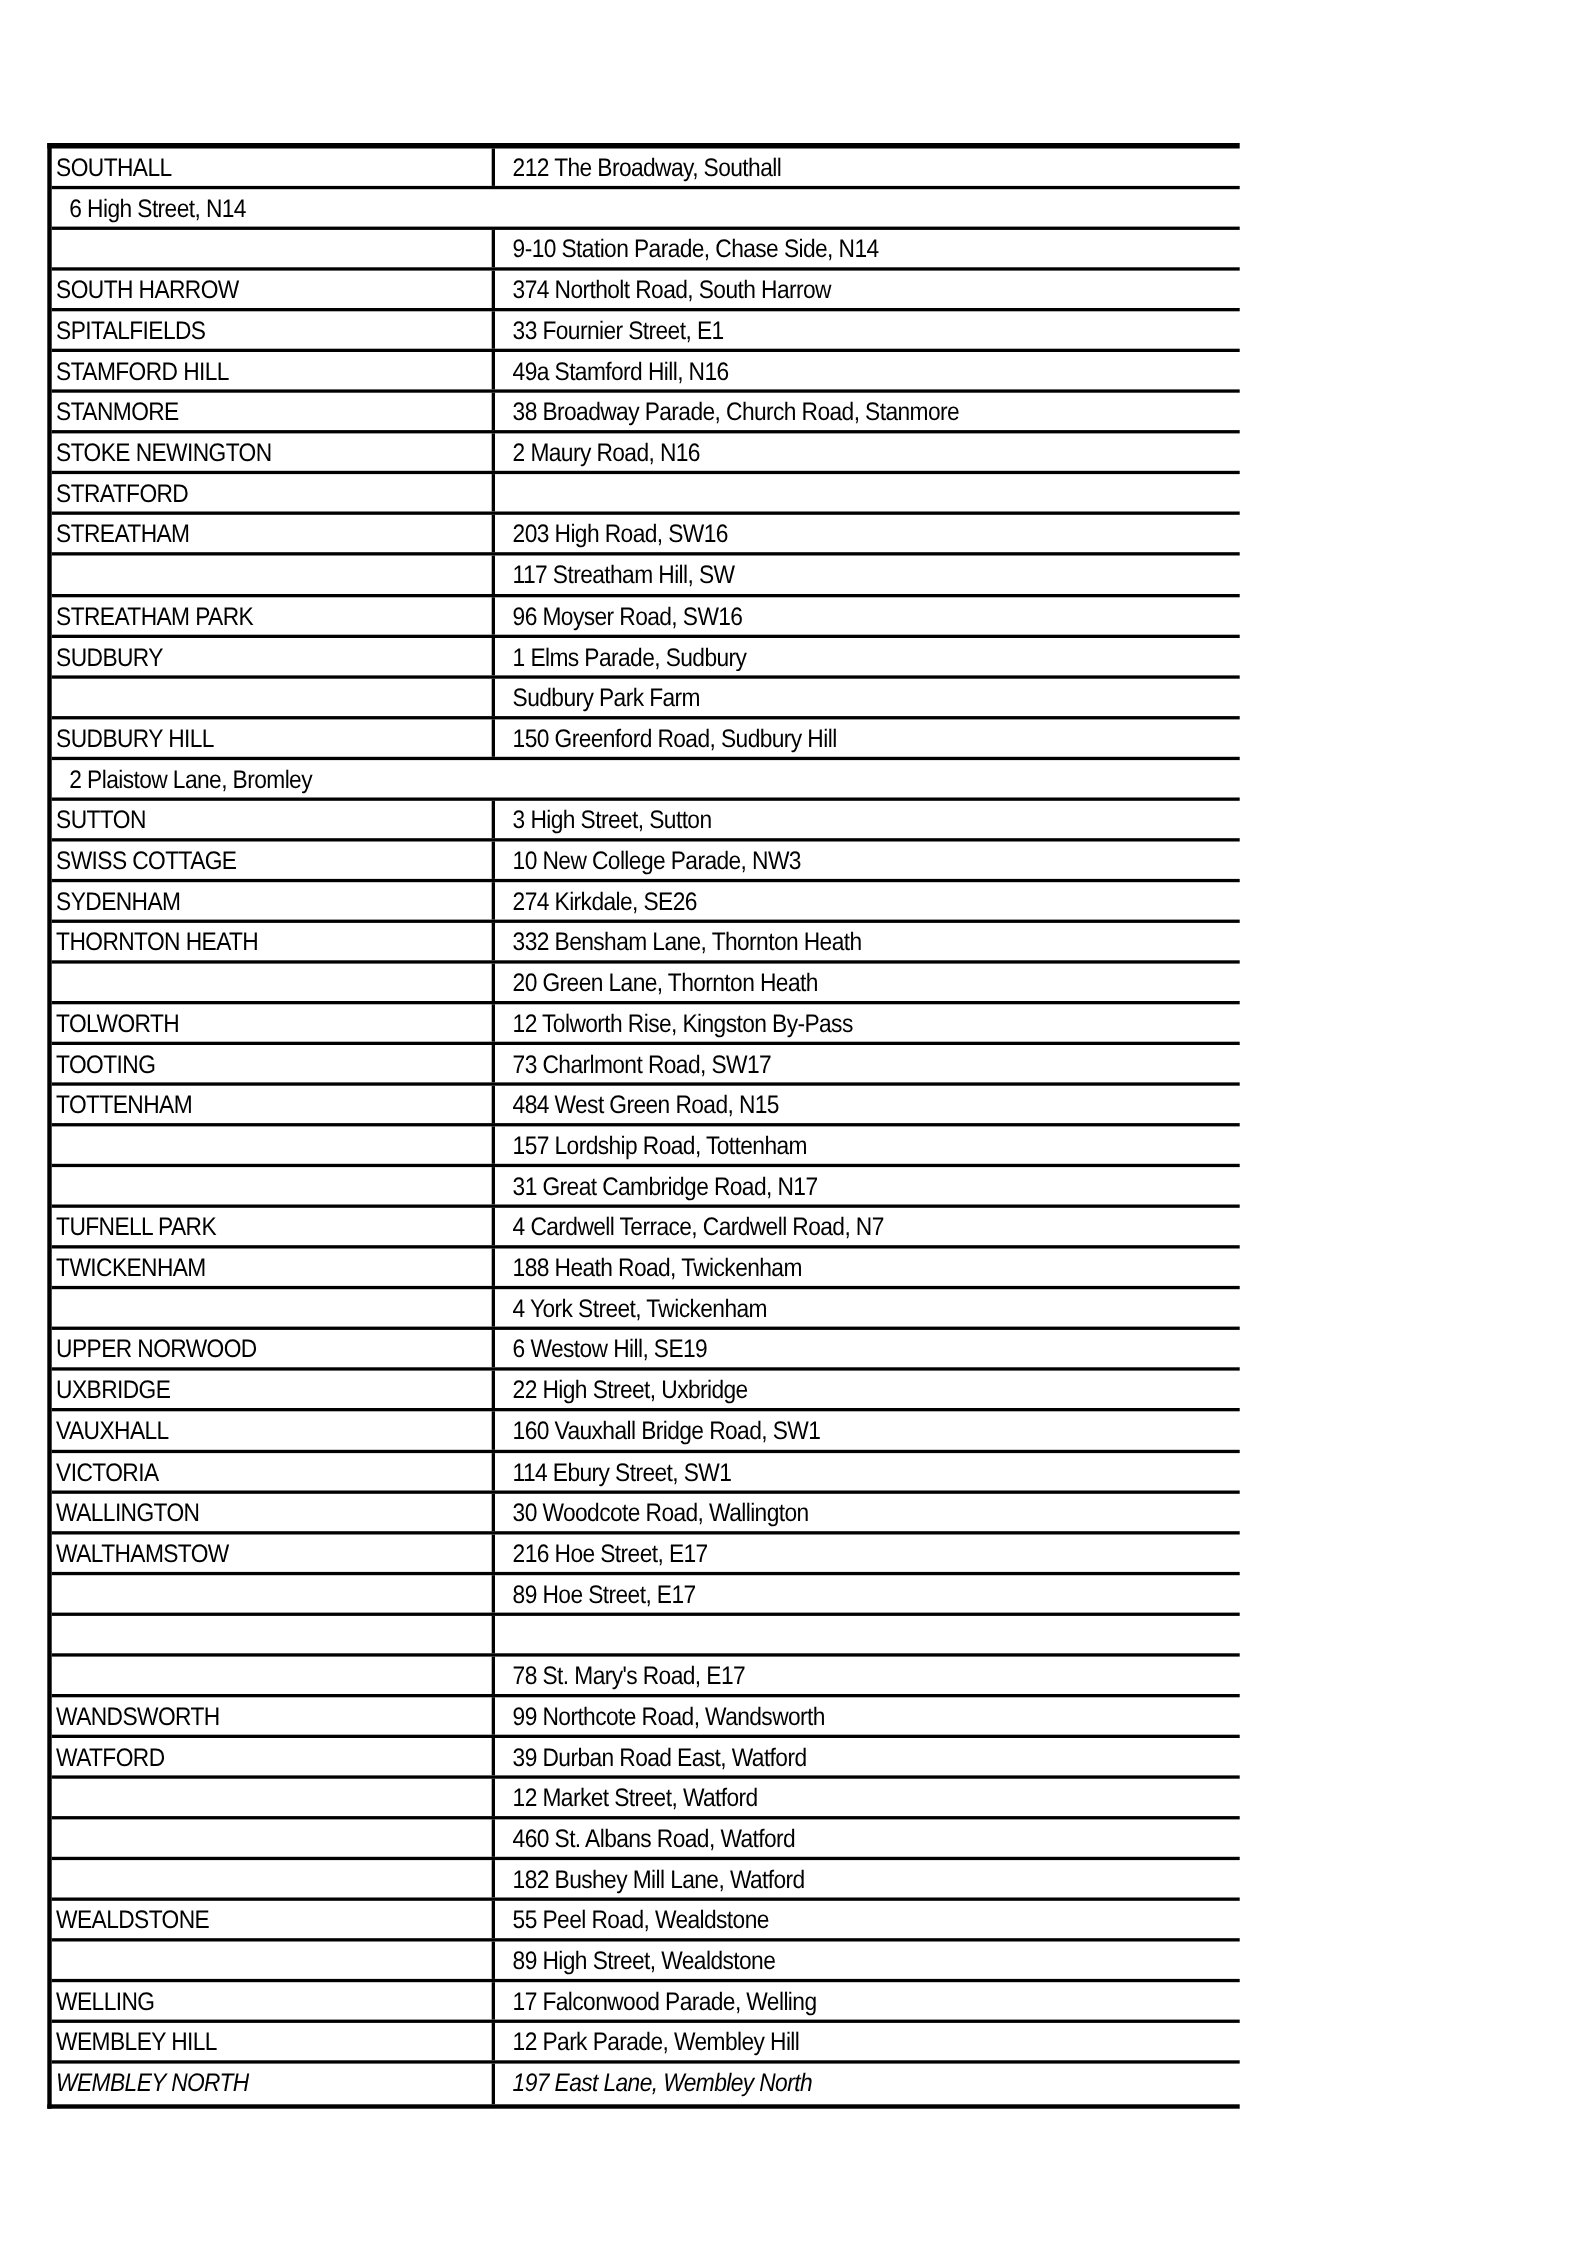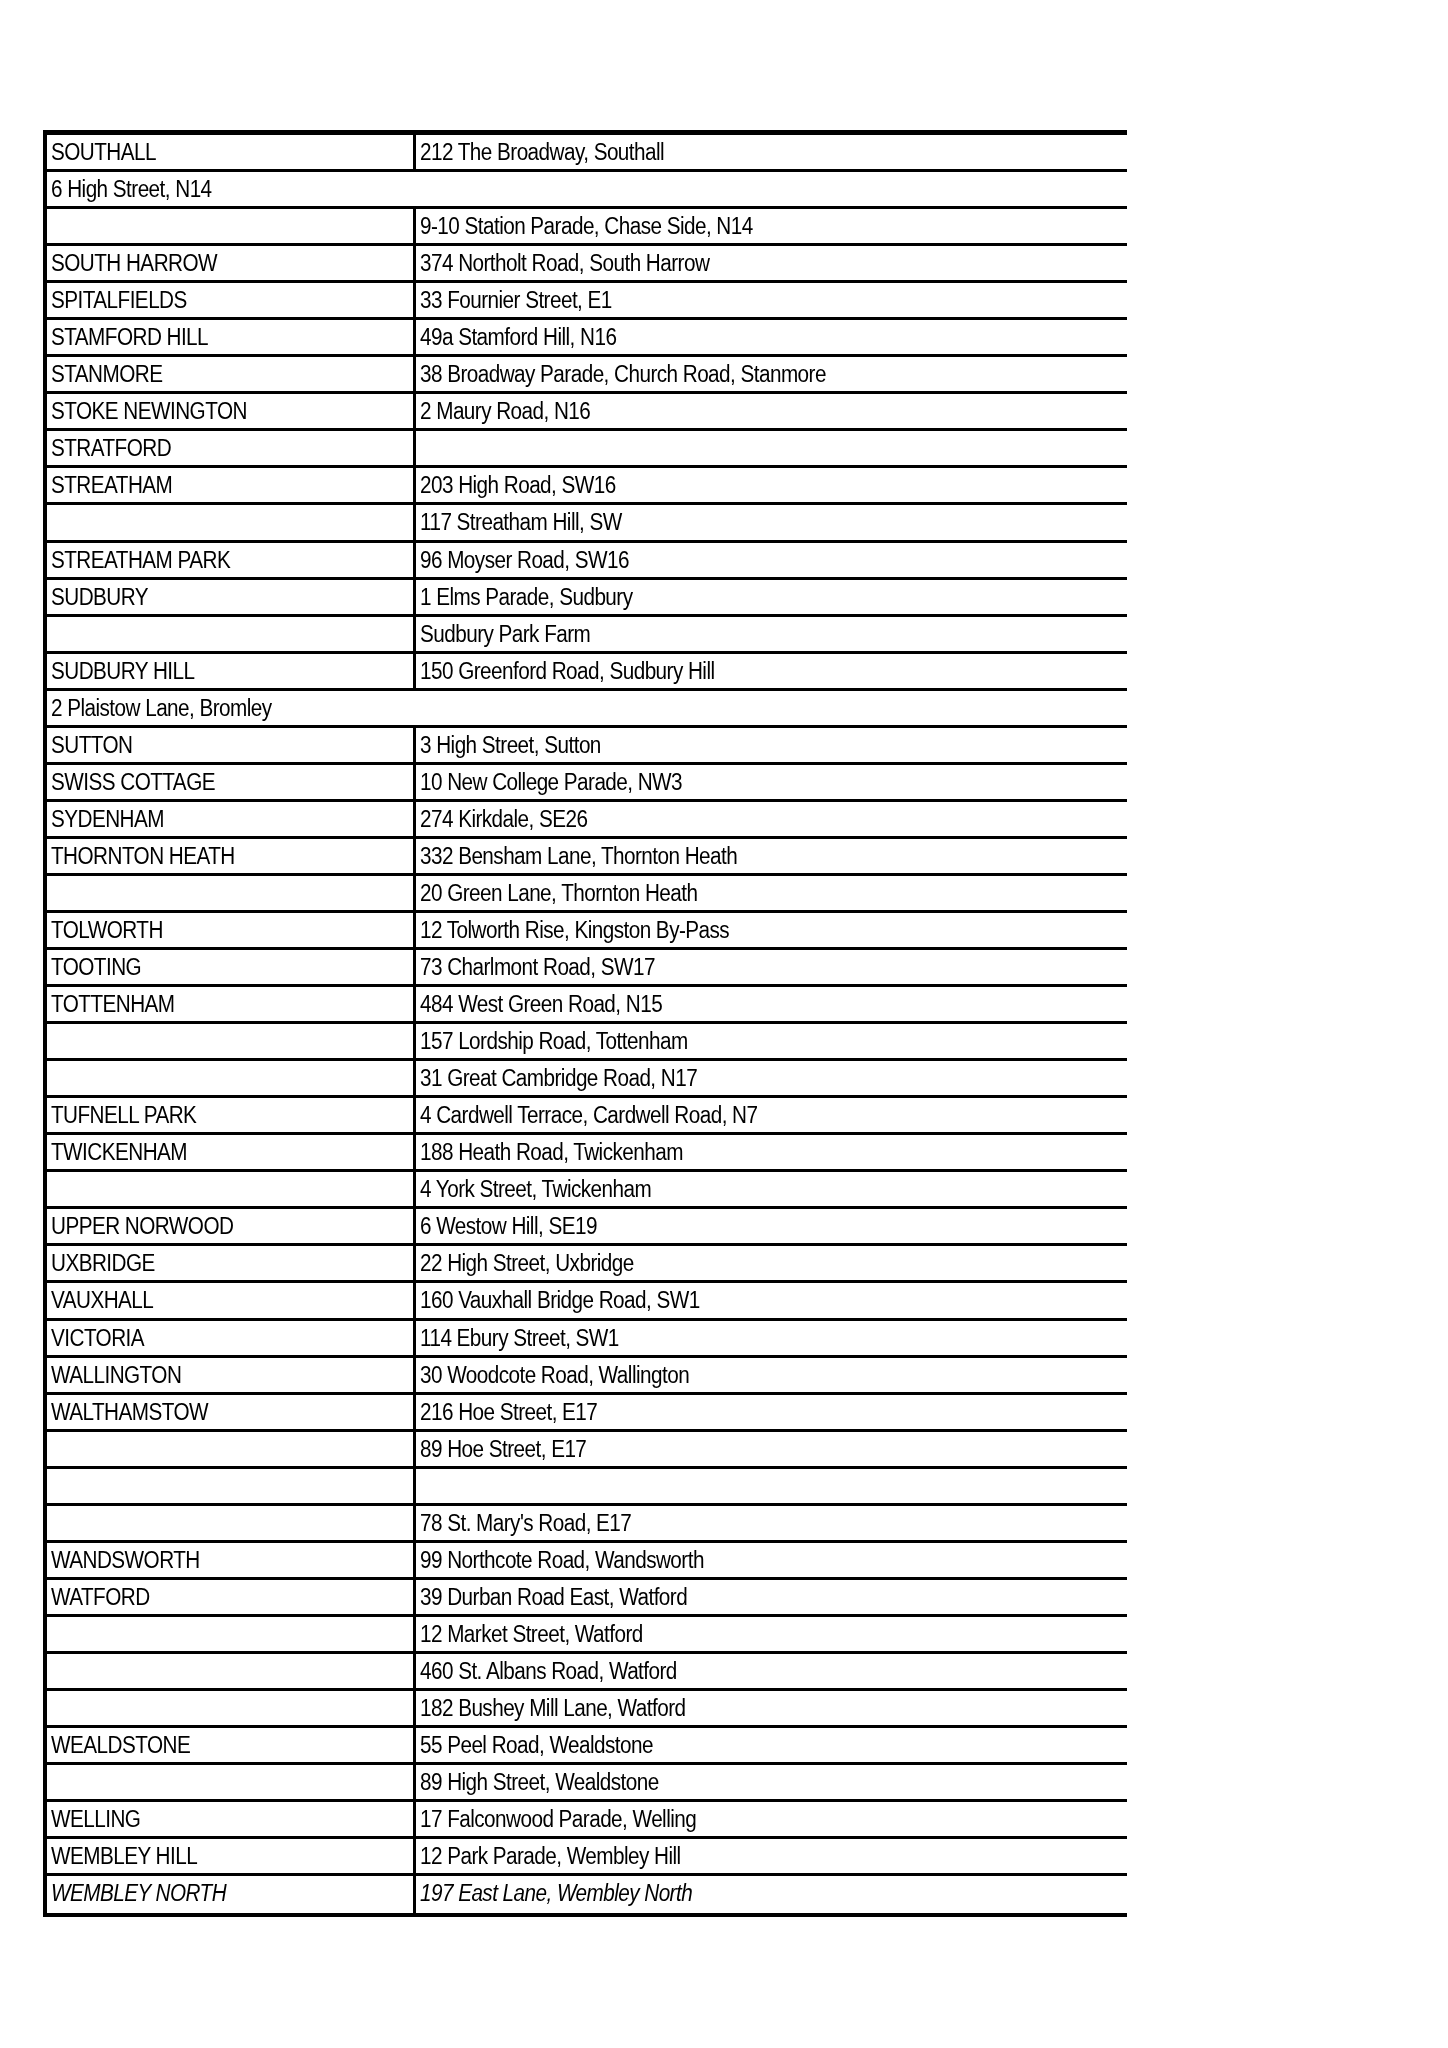--- a/index.html
+++ b/index.html
@@ -46,27 +46,27 @@
     .cell {
       box-sizing: border-box;
       font-size: 23px;
       line-height: 34px;
       white-space: nowrap;
       overflow: hidden;
       letter-spacing: -0.6px;
       transform-origin: left center;
     }
     .cell-area {
-      width: 369px;
+      width: 403px;
       padding-left: 4px;
       border-right: 3px solid #000;
     }
     .cell-address {
       flex: 1;
-      padding-left: 4px;
+      padding-left: 16px;
     }
     .cell span {
       display: inline-block;
       transform: scaleX(0.9);
       transform-origin: left center;
     }
   </style>
 </head>
 <body>
 

